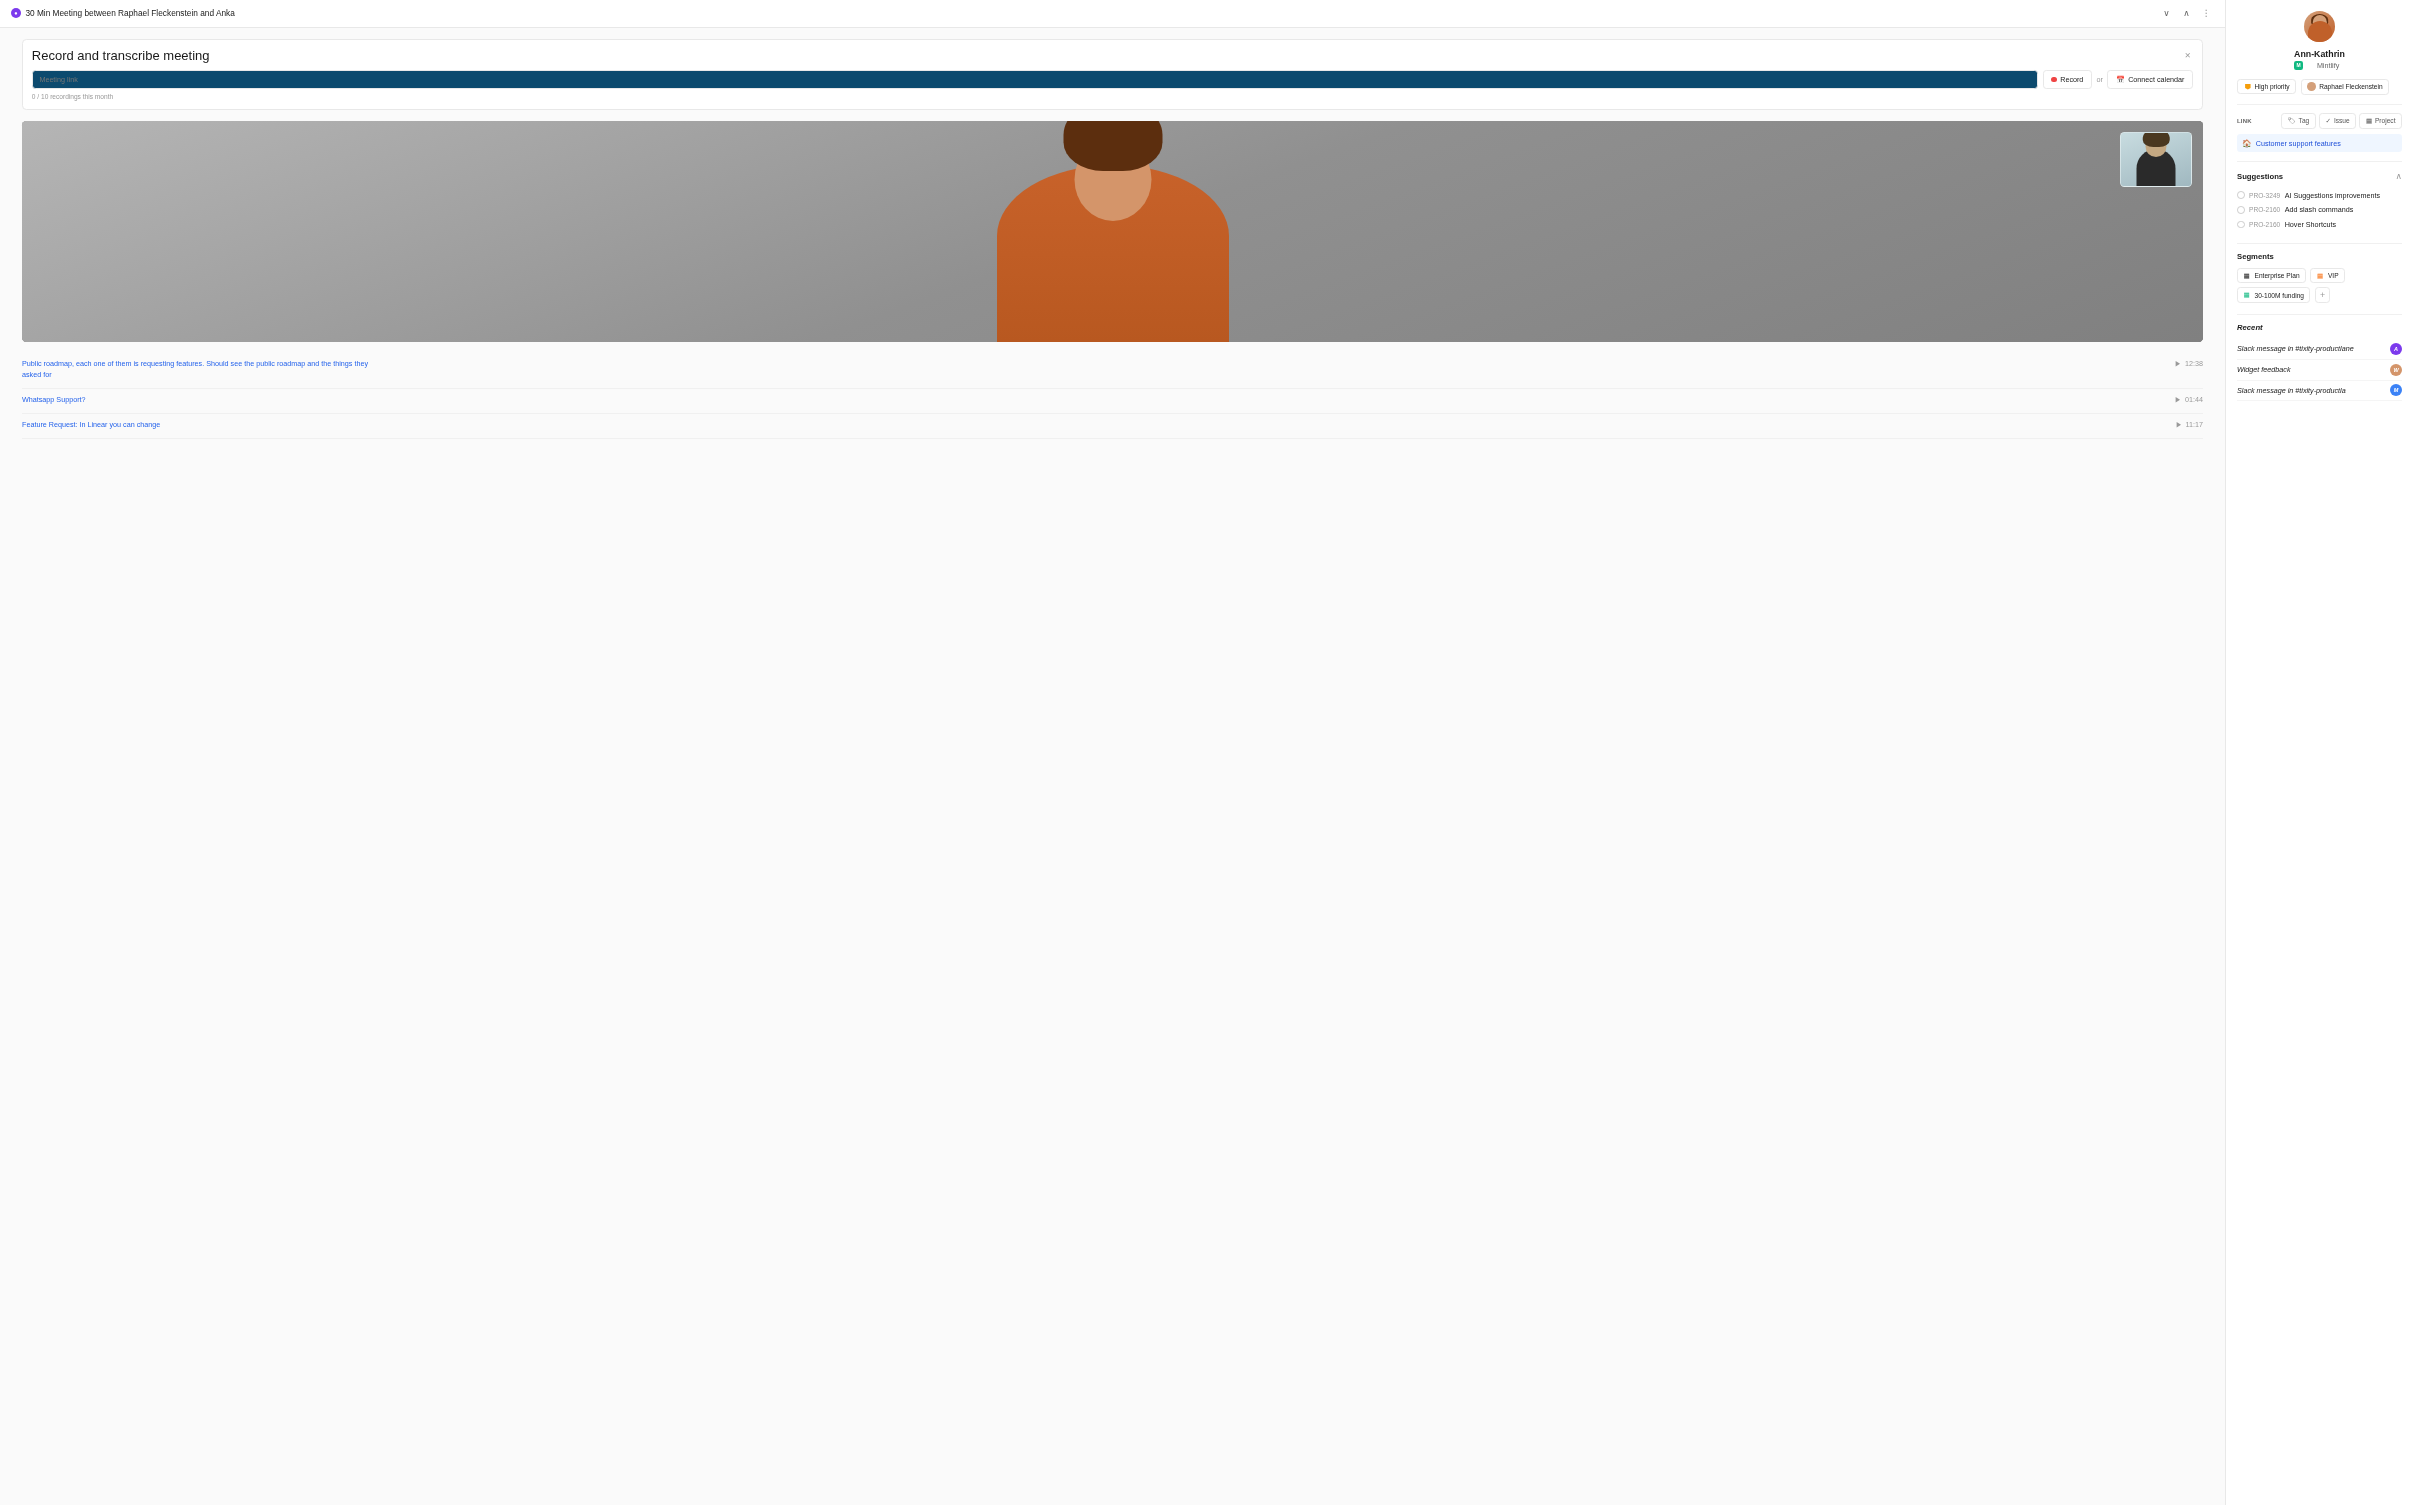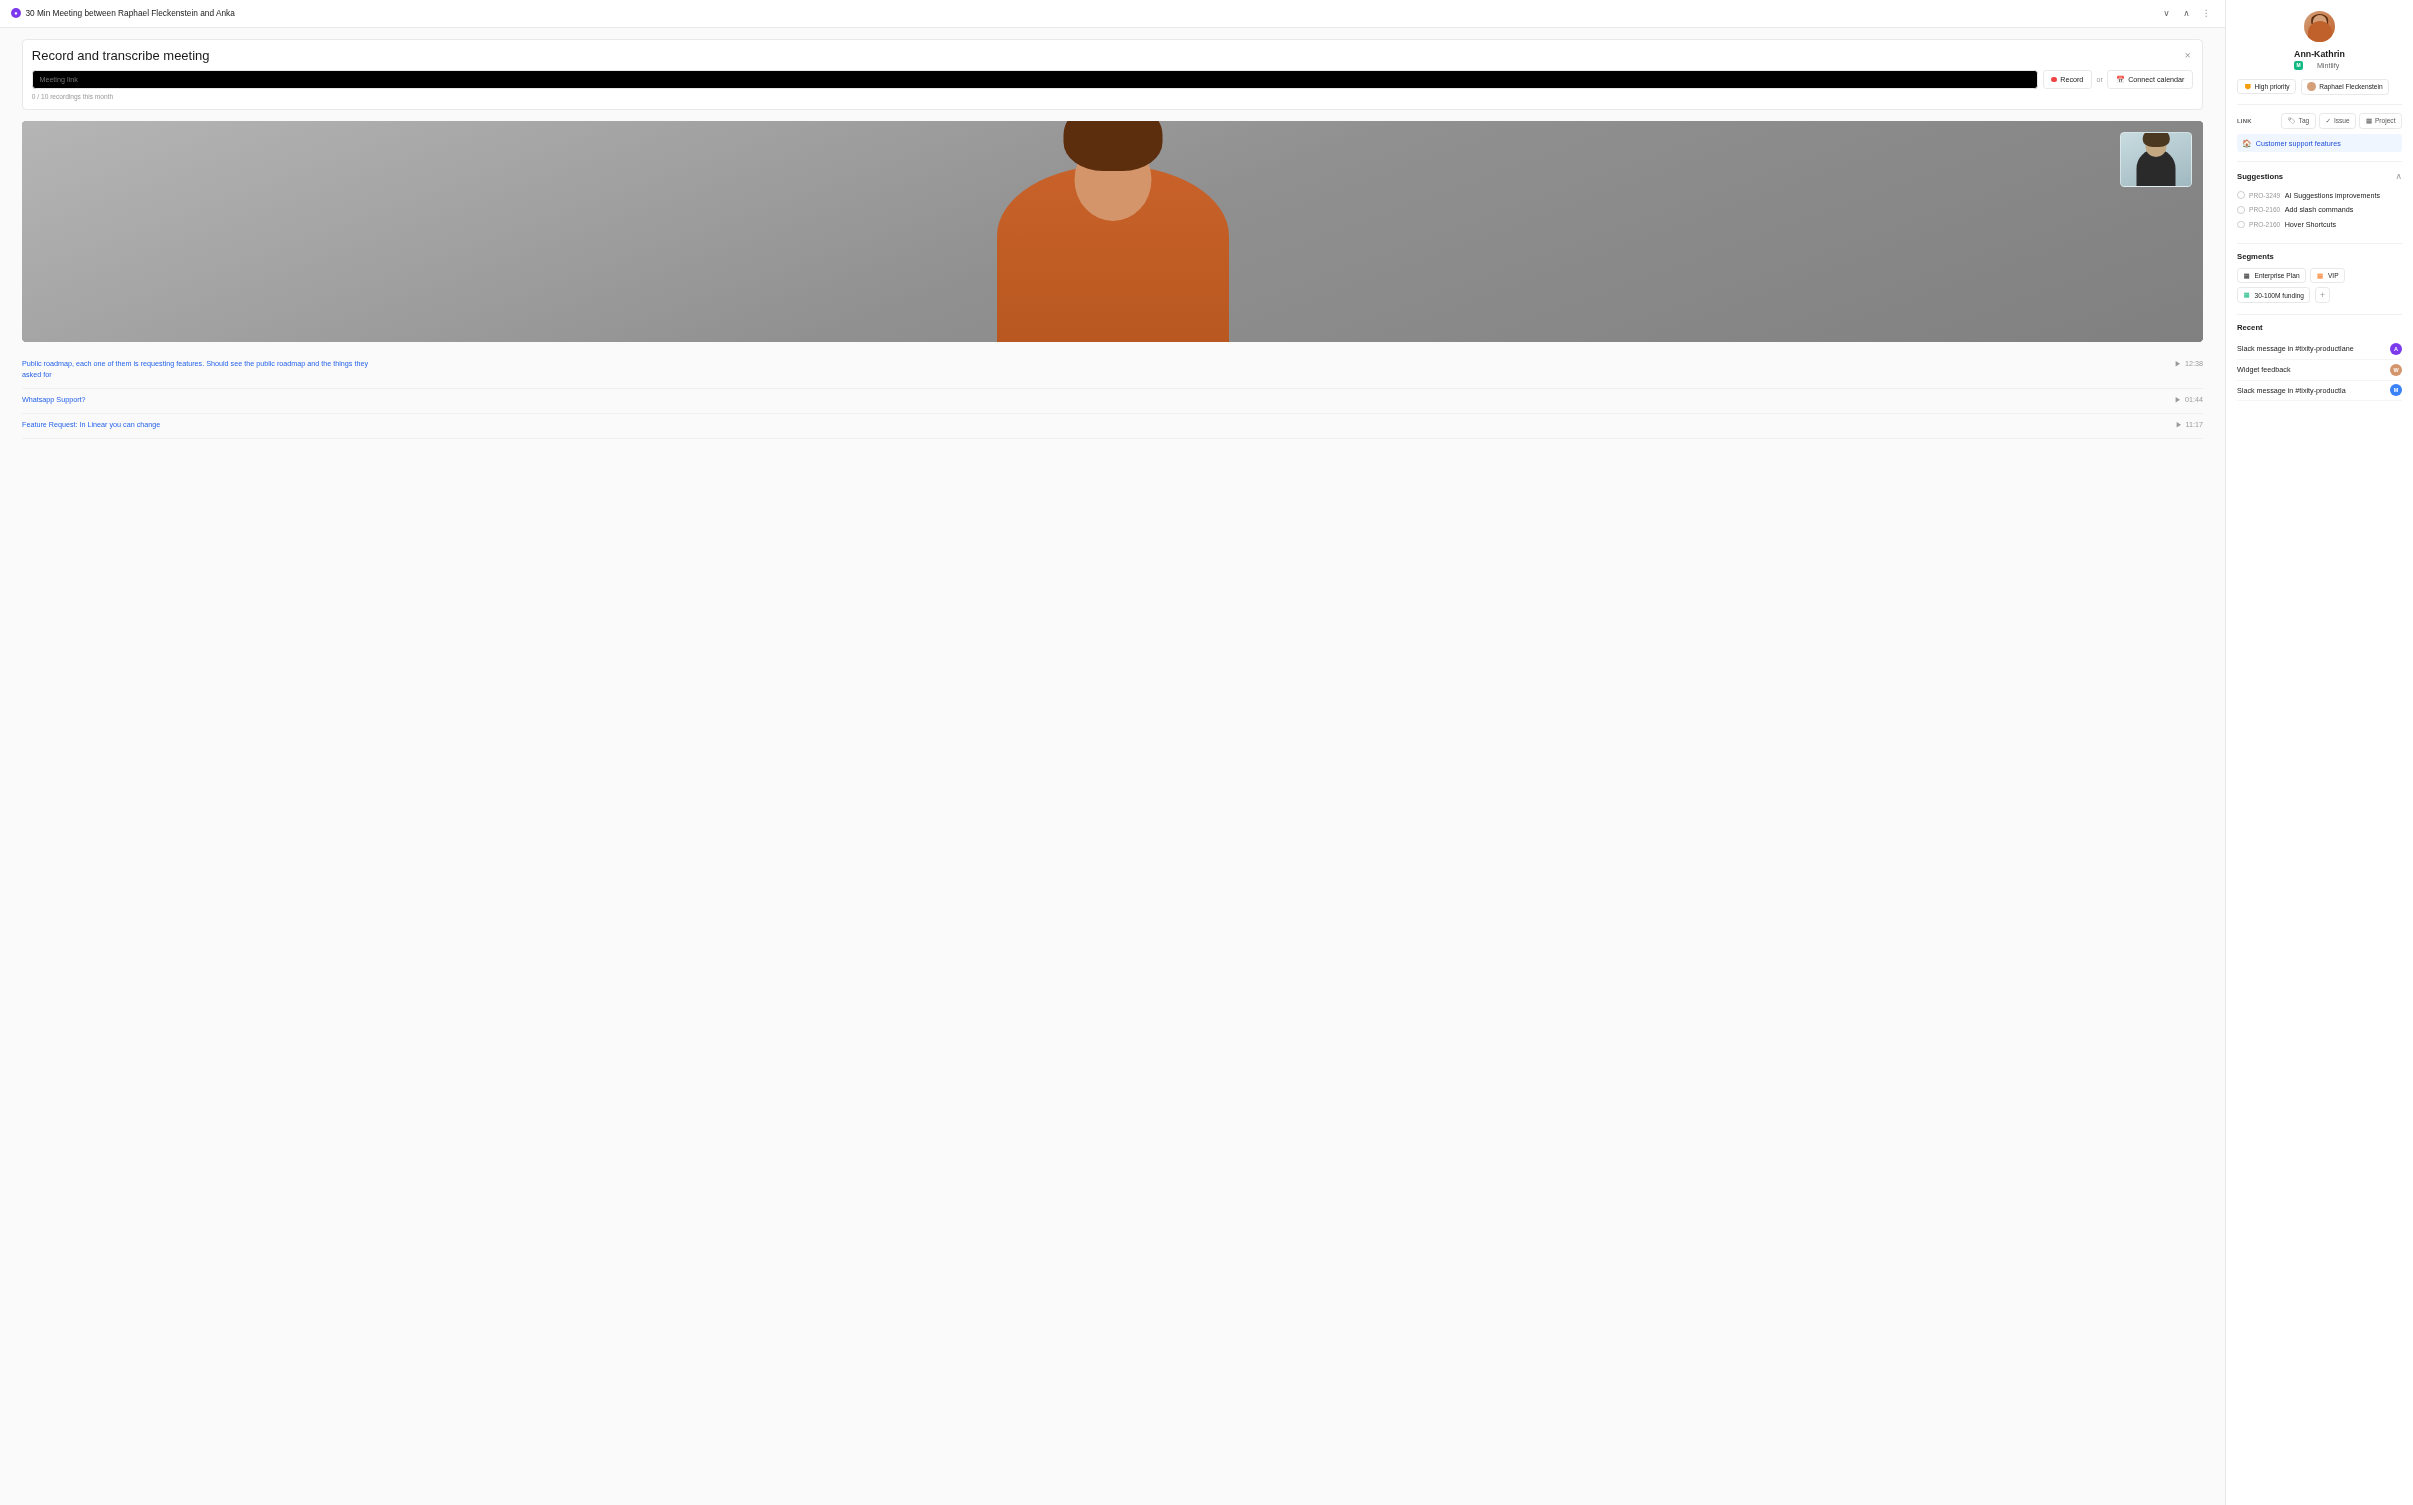--- a/index.html
+++ b/index.html
@@ -127,21 +127,21 @@
       margin-bottom: 4.4px;
     }
 
     .meeting-link-input {
       flex: 1;
       border: 0.6px solid #e8e8e8;
       border-radius: 3.3px;
       padding: 3.9px 6.6px;
       font-size: 7.2px;
       color: #999;
-      background: #000000;
+      background: #0c4a6e;
       outline: none;
     }
 
     .or-text {
       color: #999;
       font-size: 7.2px;
     }
 
     .record-btn {
       display: flex;
@@ -552,20 +552,21 @@
       display: flex;
       align-items: center;
       justify-content: center;
       font-size: 8.8px;
       color: #999;
     }
 
     
     .recent-section {
       margin-bottom: 19px;
+      font-style: italic;
     }
 
     .recent-title {
       font-size: 7.7px;
       font-weight: 600;
       color: #1a1a1a;
       margin-bottom: 6.6px;
     }
 
     .recent-item {

